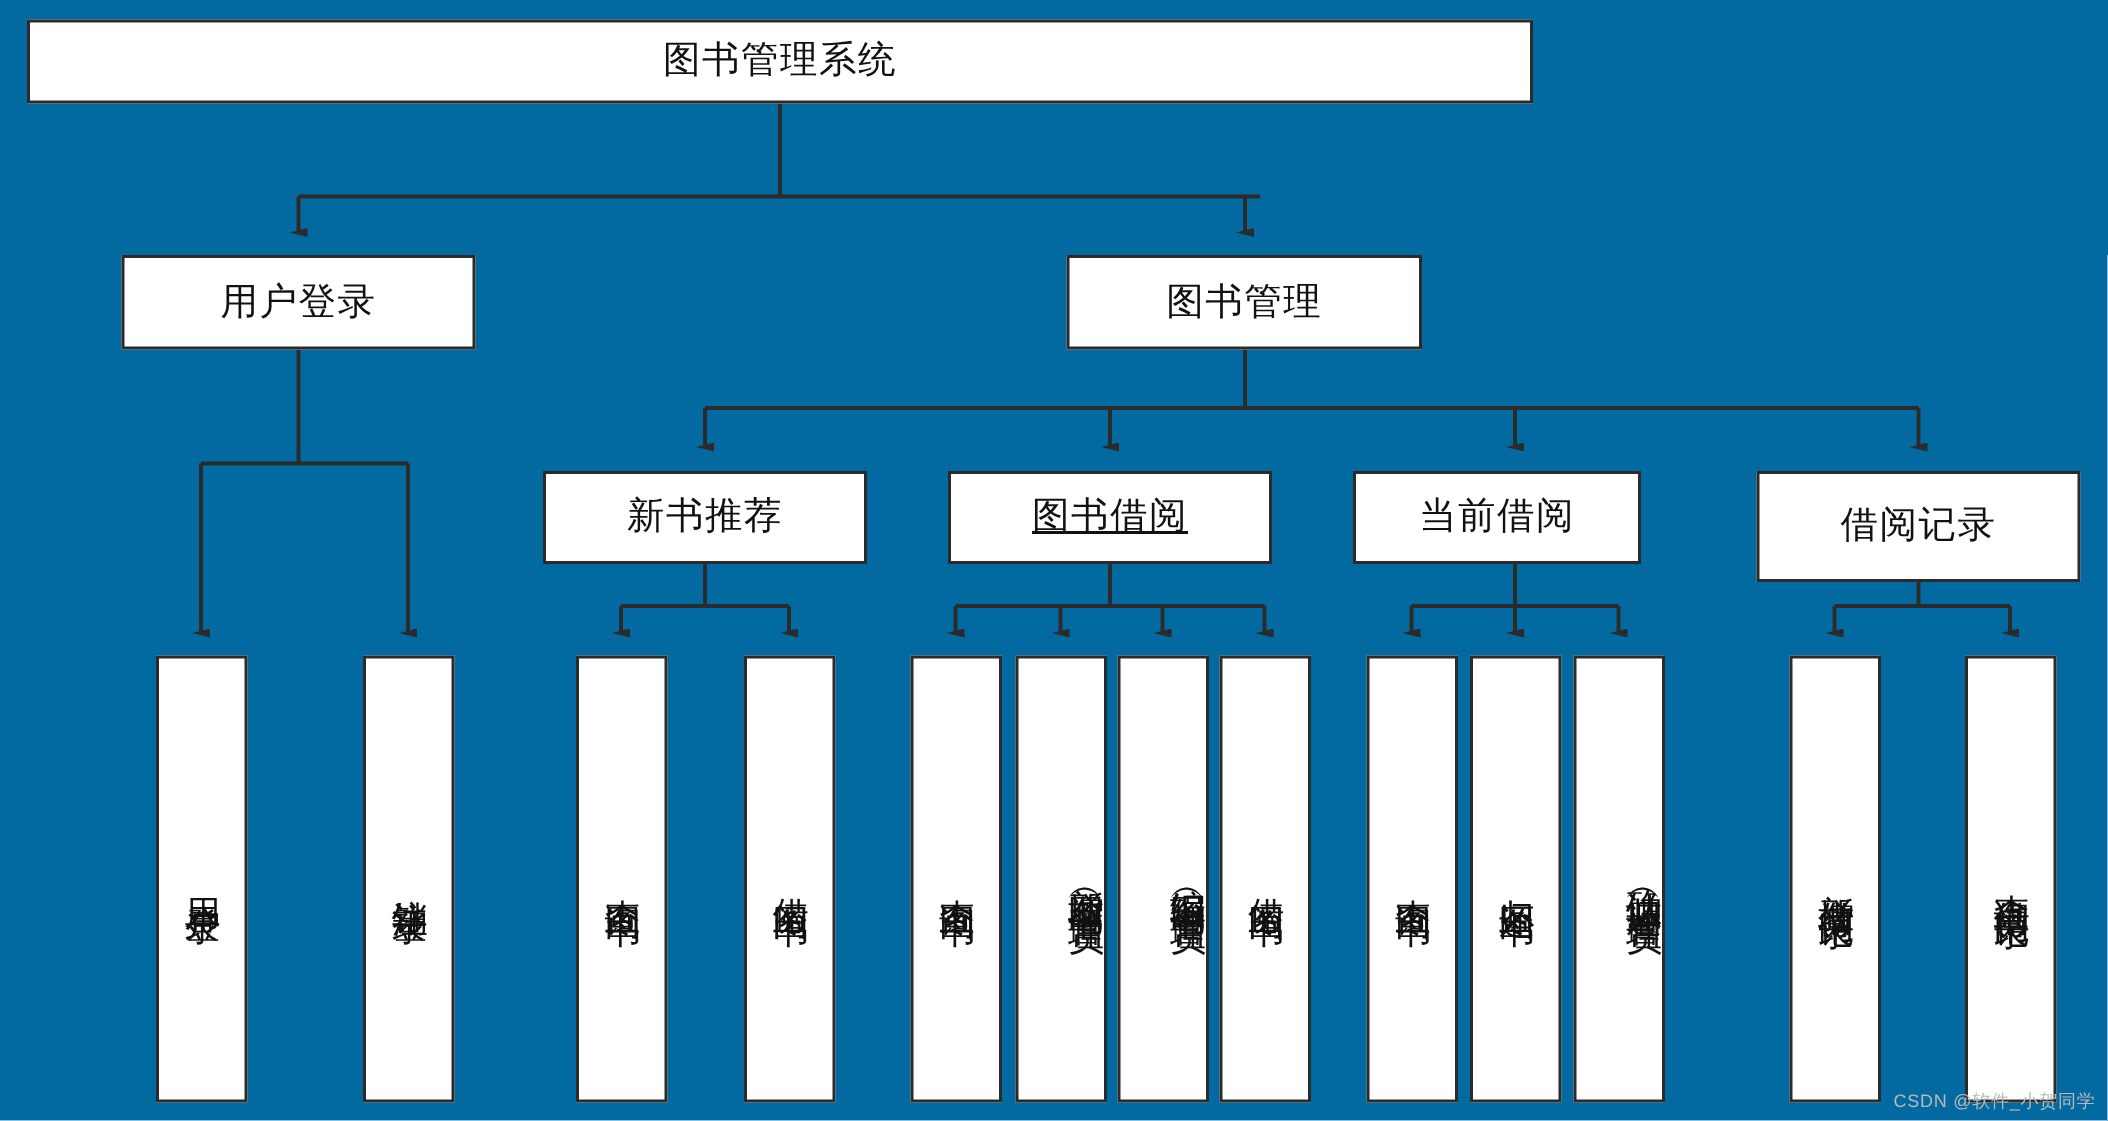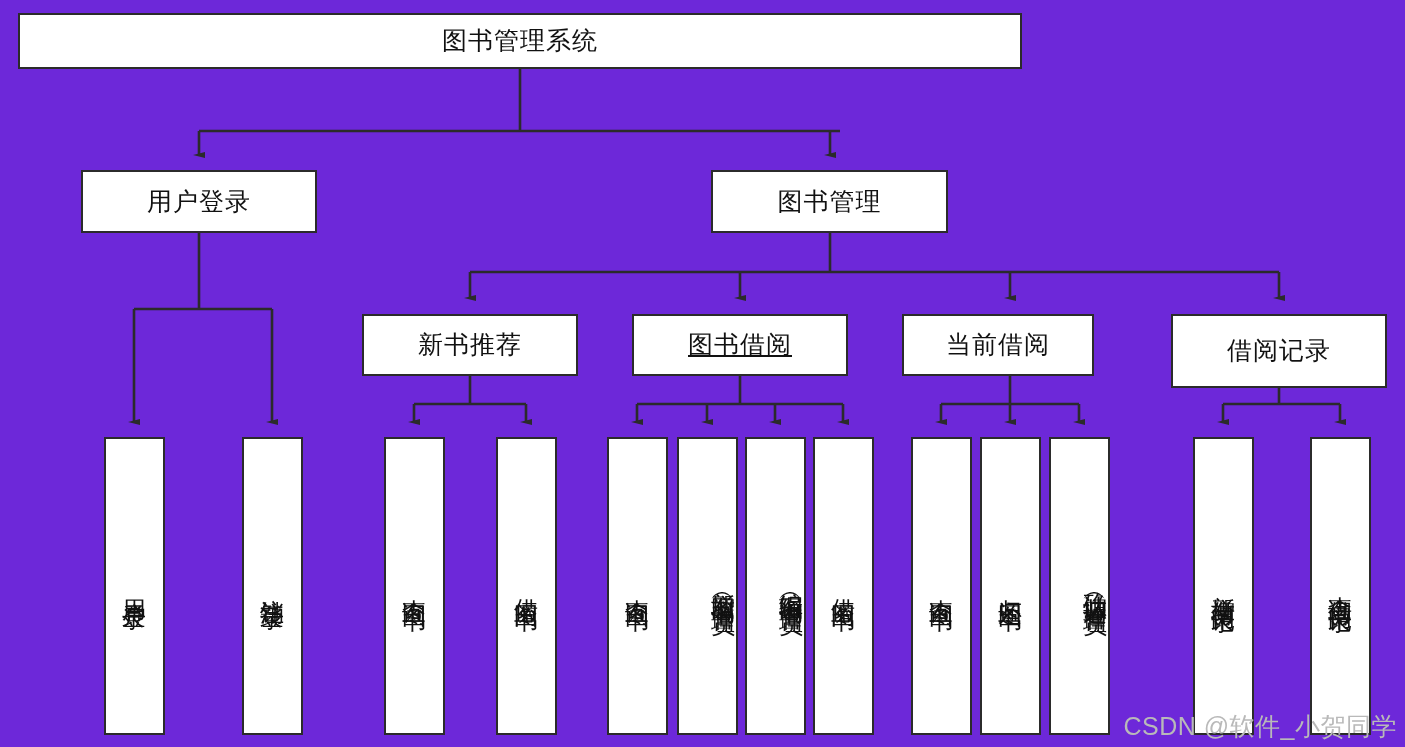--- a/index.html
+++ b/index.html
@@ -7,21 +7,21 @@
     padding: 0;
     background: #ffffff;
   }
   body {
     font-family: "Liberation Sans", "DejaVu Sans", sans-serif;
   }
   #canvas {
     position: relative;
     width: 1405px;
     height: 747px;
-    background: #6d28d9;
+    background: #0369a1;
     overflow: hidden;
   }
   #wires {
     position: absolute;
     left: 0;
     top: 0;
     width: 1405px;
     height: 747px;
   }
   .node {
@@ -52,21 +52,21 @@
     align-items: center;
     justify-content: center;
   }
   .node.v.top {
     align-items: flex-start;
   }
   .watermark {
     position: absolute;
     right: 8px;
     bottom: 4px;
-    font-size: 25px;
+    font-size: 12px;
     color: #b9b9b9;
     white-space: nowrap;
     letter-spacing: 0.5px;
   }
 </style>
 </head>
 <body>
 
 <div id="canvas">
 

